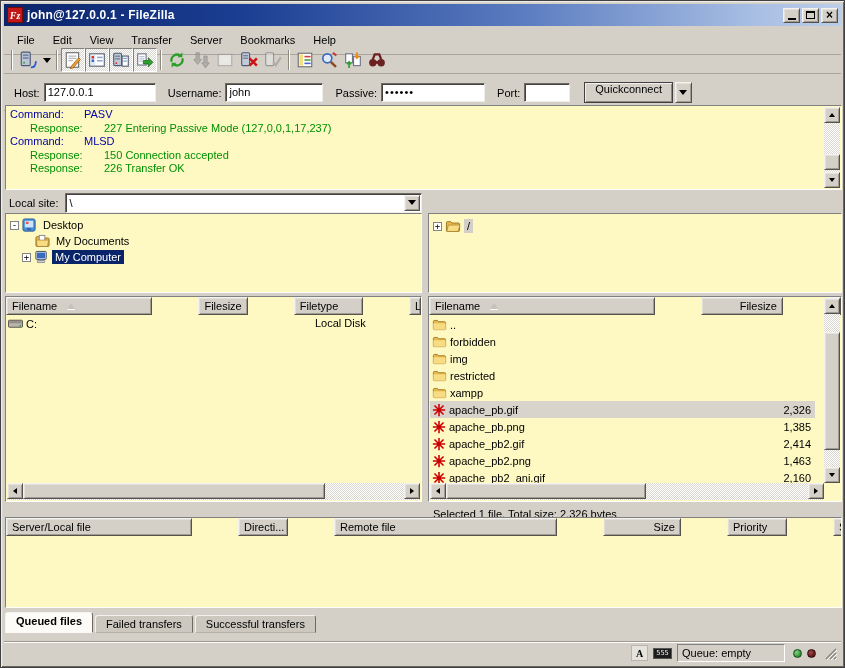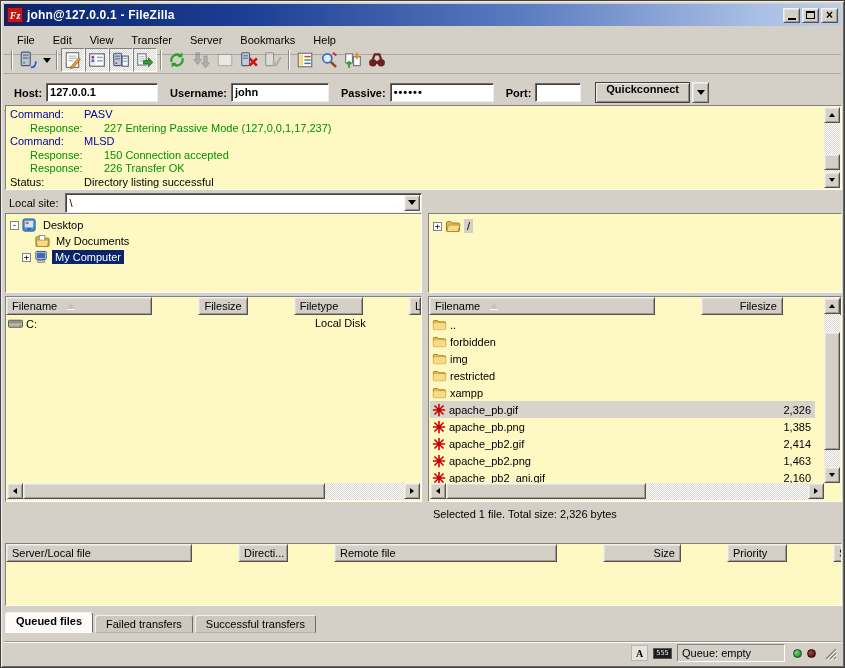--- a/index.html
+++ b/index.html
@@ -37,21 +37,21 @@
     display:flex; align-items:center; padding-left:4px; border-bottom:1px solid #aaa69d; }
   .tb-sep { width:2px; height:20px; margin:0 3px; border-left:1px solid #8e8a82; border-right:1px solid #fff; }
   .tb-btn { width:24px; height:24px; display:flex; align-items:center; justify-content:center; border:1px solid transparent; }
   .tb-btn.pressed { border-color:#808080 #fff #fff #808080; background-image: conic-gradient(#fff 25%, #d9d6cf 0 50%, #fff 0 75%, #d9d6cf 0); background-size:2px 2px; }
   .tb-btn.disabled svg { filter:grayscale(1) brightness(1.15); opacity:.55; }
   .tb-drop { width:13px; height:22px; display:flex; align-items:center; justify-content:center; }
   .tri-down { width:0; height:0; border-left:4px solid transparent; border-right:4px solid transparent; border-top:5px solid #000; }
 
   
   .qcbar { position:absolute; left:3px; top:74px; right:3px; height:36px;
-    display:flex; align-items:center; padding-left:10px; border-bottom:1px solid #aaa69d;font-weight:bold; }
+    display:flex; align-items:center; padding-left:10px; border-bottom:1px solid #aaa69d; }
   .qc-label { margin-right:4px; }
   .qc-input { height:19px; border:1px solid; border-color:#6e6a63 #f0eee9 #f0eee9 #6e6a63;
     box-shadow: inset 1px 1px 0 #45423d; background:#fff; padding:2px 3px 0; font-size:11px;
     font-family:"Liberation Sans",sans-serif; }
   .qc-btn { height:21px; padding:0 10px; margin-left:14px; font-size:11px;
     border:1px solid #404040; box-shadow: inset 1px 1px 0 #f2f0ec, inset -1px -1px 0 #8d897f; background:#d4d0c8; }
   .qc-drop { width:17px; height:21px; margin-left:2px; display:flex; align-items:center; justify-content:center; }
 
   
   .log { position:absolute; left:4px; top:104px; width:837px; height:85px; }
@@ -103,21 +103,21 @@
   .licon { flex:none; margin:0 3px 0 2px; }
   .fname { flex:1; overflow:hidden; }
   .fsize { width:100px; text-align:right; padding-right:4px; flex:none; }
   .ltype { position:absolute; left:309px; top:2px; }
 
   .pane-status { position:absolute; top:502px; height:21px; display:flex; align-items:center; padding-left:5px; }
   .pane-status.left { left:4px; width:417px; }
   .pane-status.right { left:427px; width:414px; }
 
   
-  .queue-box { position:absolute; left:4px; top:542px; width:837px; height:63px; overflow:hidden; }
+  .queue-box { position:absolute; left:4px; top:516px; width:837px; height:91px; overflow:hidden; }
   .qcol { flex:none; }
 
   
   .tabsrow { position:absolute; left:4px; top:611px; height:21px; right:3px; display:flex; align-items:flex-end; }
   .tab { height:18px; margin-right:2px; padding:2px 10px 0; background:#ccc8bf;
     border:1px solid; border-color:#f4f2ee #6e6a63 #b5b1a8 #f4f2ee; border-radius:3px 3px 0 0; }
   .tab.active { height:21px; background:#fcfbf8; font-weight:bold; border-bottom-color:#fcfbf8; }
 
   
   .statusbar { position:absolute; left:3px; right:3px; bottom:3px; height:23px;
@@ -301,21 +301,20 @@
       </span>
   </div>
 
   <div class="log sunken">
     <div class="log-inner">
       <div class="log-line t-command"><span class="log-label">Command:</span><span>PASV</span></div>
       <div class="log-line t-response"><span class="log-label">Response:</span><span>227 Entering Passive Mode (127,0,0,1,17,237)</span></div>
       <div class="log-line t-command"><span class="log-label">Command:</span><span>MLSD</span></div>
       <div class="log-line t-response"><span class="log-label">Response:</span><span>150 Connection accepted</span></div>
       <div class="log-line t-response"><span class="log-label">Response:</span><span>226 Transfer OK</span></div>
-      <div class="log-line t-status"><span class="log-label">Status:</span><span>Directory listing successful</span></div>
     </div>
     <div class="vsb checker" style="right:1px; top:1px; bottom:1px;">
       <div class="sb-btn btn3d" style="top:0;">
           <span class="a-up"></span>
         </div>
       <div class="sb-thumb btn3d" style="top:47px; left:0; width:16px; height:16px;"></div>
       <div class="sb-btn btn3d" style="bottom:0;">
           <span class="a-dn"></span>
         </div>
     </div>

